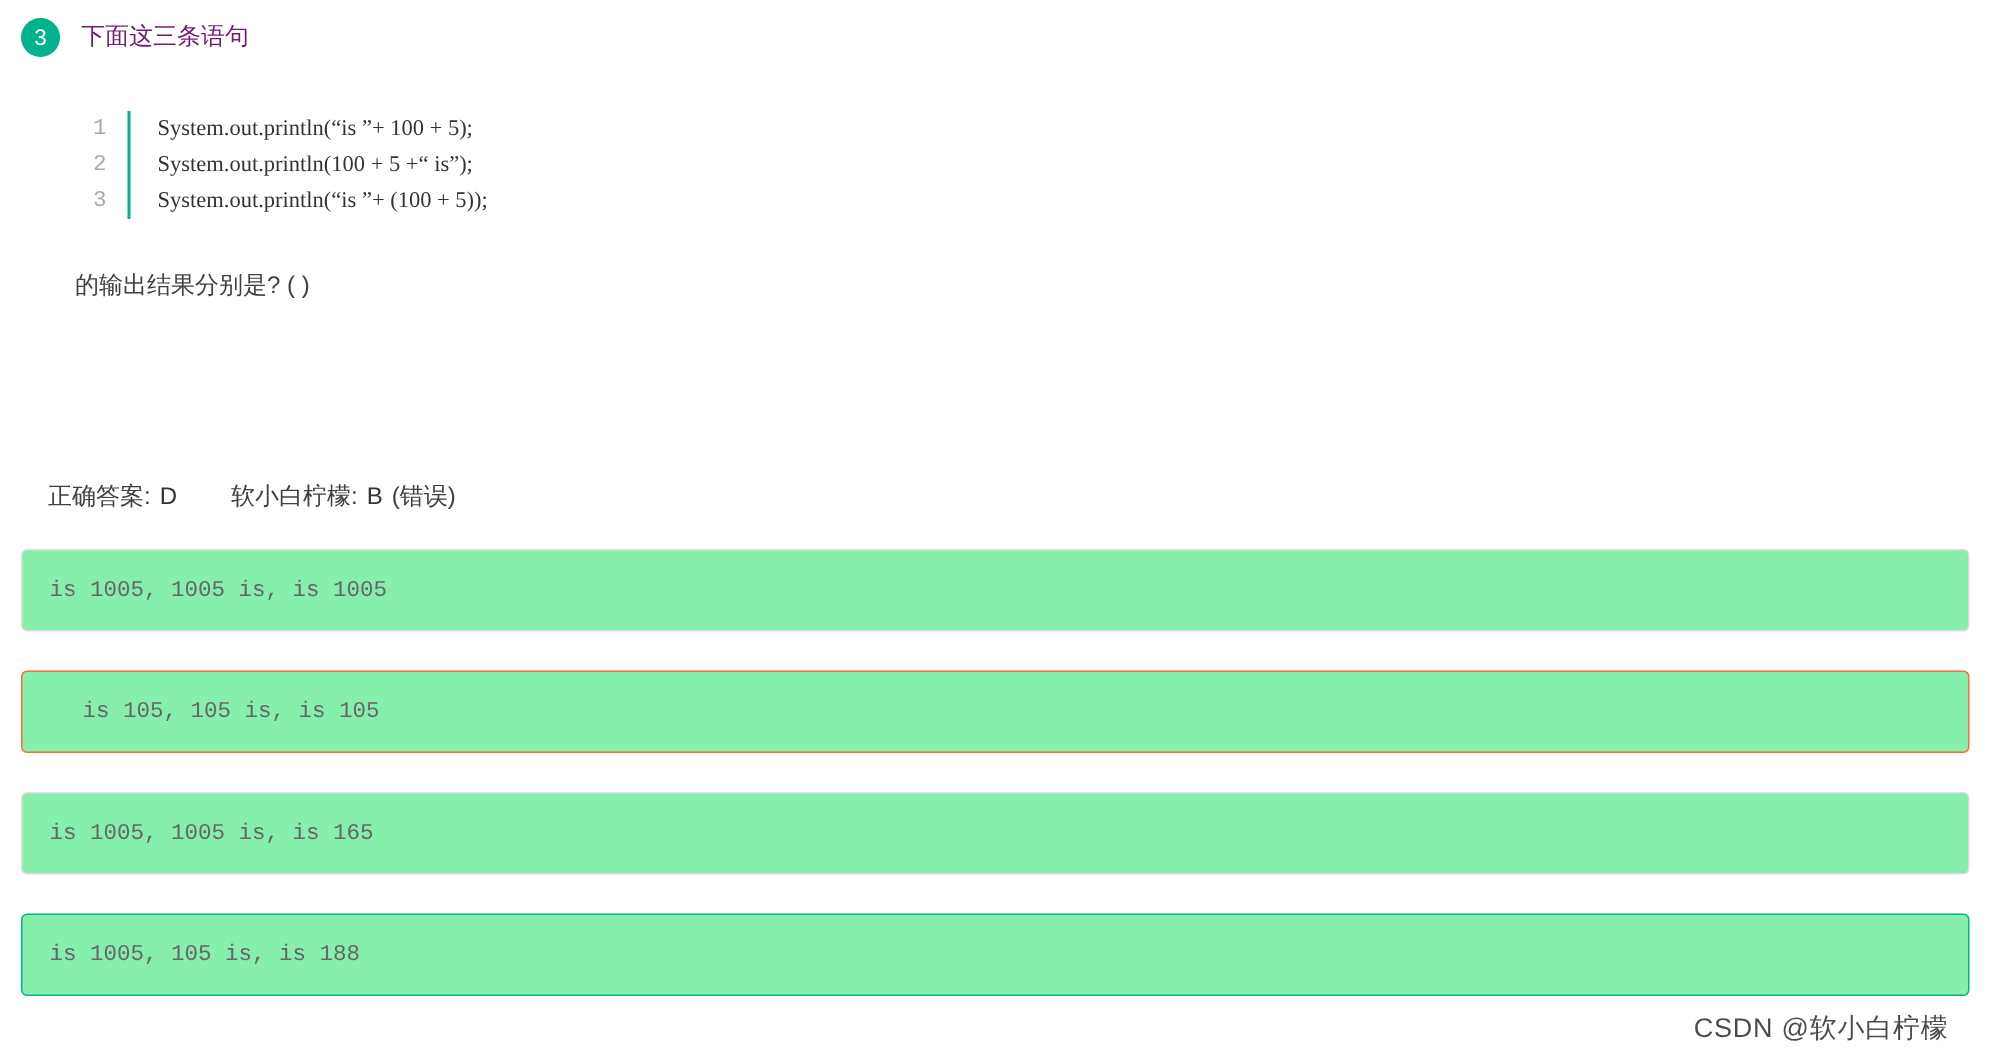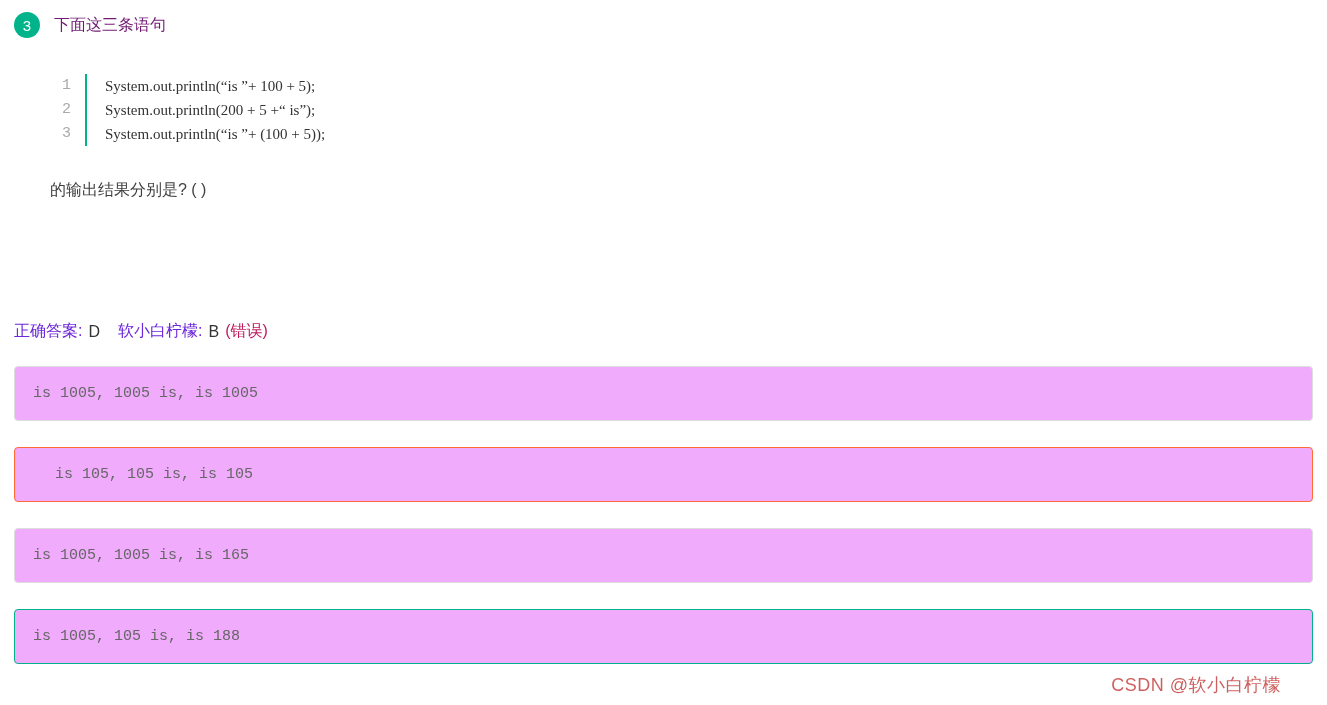--- a/index.html
+++ b/index.html
@@ -70,55 +70,56 @@
     }
     .answer-header {
       font-size: 16px;
       color: #555;
       padding: 10px 0 24px 0;
       display: flex;
       align-items: center;
       gap: 6px;
     }
     .answer-label {
-      color: #6d28d9;
+      color: #404040;
+      margin-left: 18px;
     }
     .answer-value {
       color: #333;
       font-weight: 500;
     }
     .gap {
       display: inline-block;
       width: 6px;
     }
     .answer-status {
-      color: #be185d;
+      color: #404040;
     }
     .option {
       border: 1px solid #ddd;
       border-radius: 4px;
       padding: 18px 18px;
       margin-bottom: 26px;
       font-family: "Courier New", Consolas, monospace;
       font-size: 15px;
       color: #666;
-      background: #f0abfc;
+      background: #86efac;
     }
     .option.selected {
       border-color: #ff6b35;
       padding-left: 40px;
     }
     .option.correct {
       border-color: #00b38a;
     }
     .watermark {
       position: absolute;
       bottom: 8px;
-      right: 46px;
-      color: #b91c1c;
+      right: 28px;
+      color: #000000;
       font-size: 18px;
       opacity: 0.7;
       font-family: -apple-system, sans-serif;
       letter-spacing: 0.5px;
     }
   </style>
 </head>
 <body>
 
 <div class="question-header">
@@ -127,21 +128,21 @@
 </div>
 
 <div class="code-block">
   <div class="line-numbers">
     <div>1</div>
     <div>2</div>
     <div>3</div>
   </div>
   <div class="code-content">
     <div>System.out.println(“is ”+ 100 + 5);</div>
-    <div>System.out.println(200 + 5 +“ is”);</div>
+    <div>System.out.println(100 + 5 +“ is”);</div>
     <div>System.out.println(“is ”+ (100 + 5));</div>
   </div>
 </div>
 
 <div class="question-suffix">的输出结果分别是? ( )</div>
 
 <div class="answer-section">
   <div class="answer-header">
     <span class="answer-label">正确答案:</span>
     <span class="answer-value">D</span>

